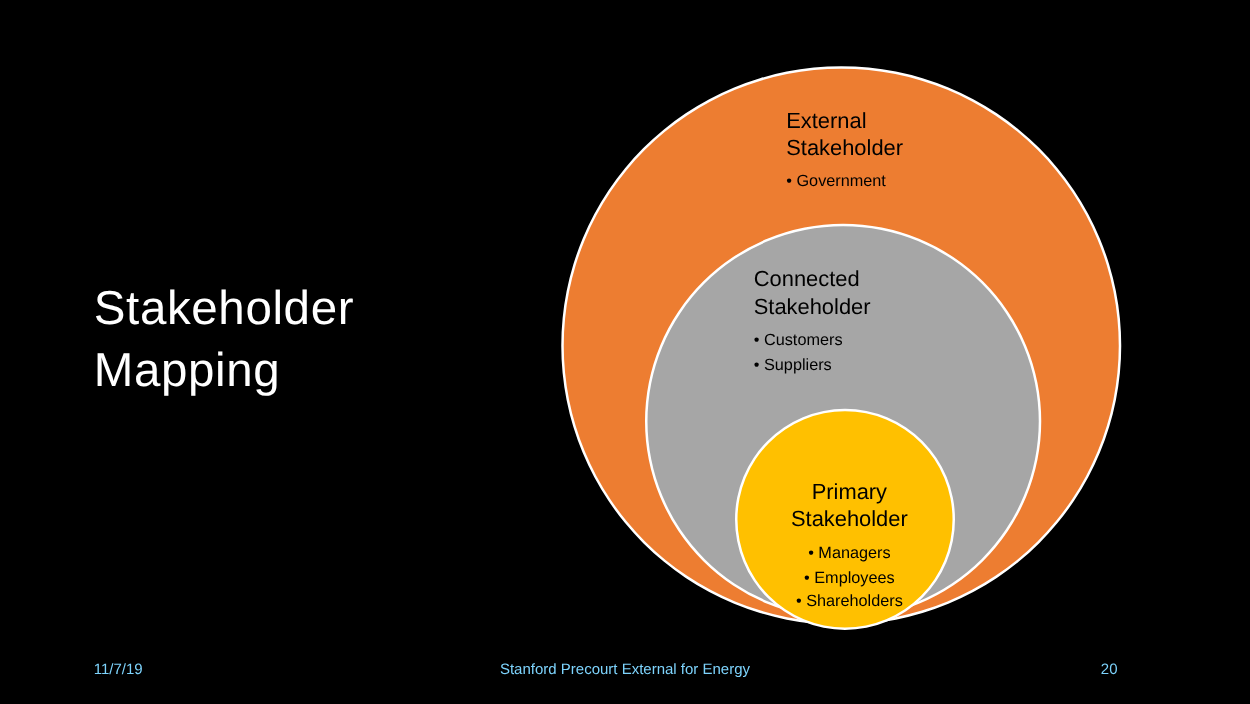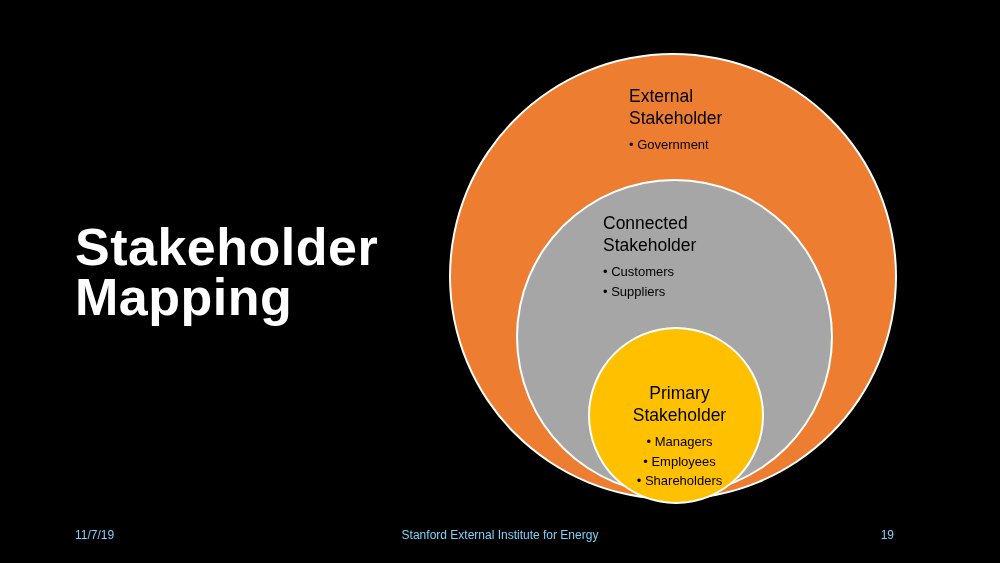--- a/index.html
+++ b/index.html
@@ -17,22 +17,22 @@
   }
 
   
   .slide-title {
     position: absolute;
     left: 75px;
     top: 222px;
     width: 290px;
     margin: 0;
     color: #FFFFFF;
-    font-size: 52px;
-    font-weight: 700;
+    font-size: 38px;
+    font-weight: 400;
     line-height: 50px;
     letter-spacing: 0.5px;
   }
 
   
   .circle {
     position: absolute;
     border-radius: 50%;
     border: 2px solid #FFFFFF;
     box-sizing: border-box;
@@ -123,16 +123,16 @@
       <div class="bullets">
         <div class="bullet">Managers</div>
         <div class="bullet">Employees</div>
         <div class="bullet">Shareholders</div>
       </div>
     </div>
 
   </div>
 
   <div class="footer-text footer-date">11/7/19</div>
-  <div class="footer-text footer-center">Stanford External Institute for Energy</div>
-  <div class="footer-text footer-page">19</div>
+  <div class="footer-text footer-center">Stanford Precourt External for Energy</div>
+  <div class="footer-text footer-page">20</div>
 
 </div>
 
 </body></html>

